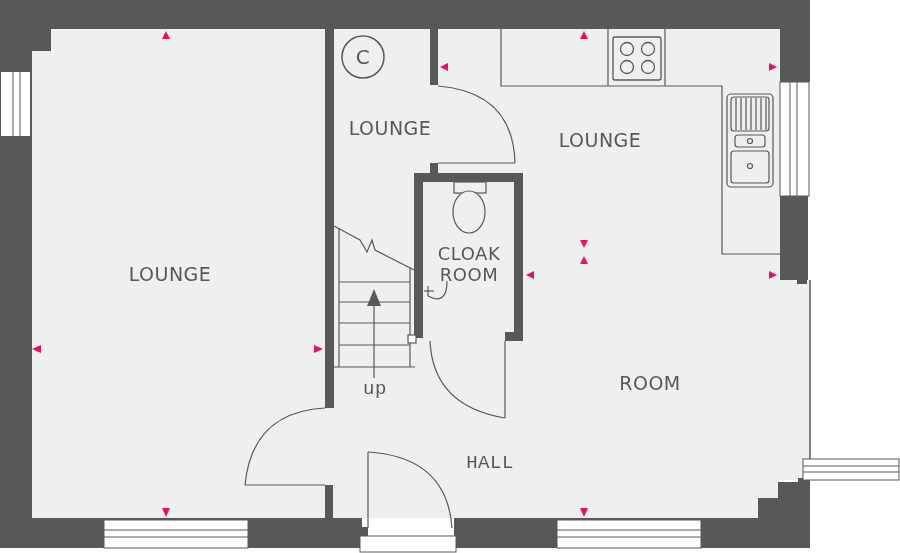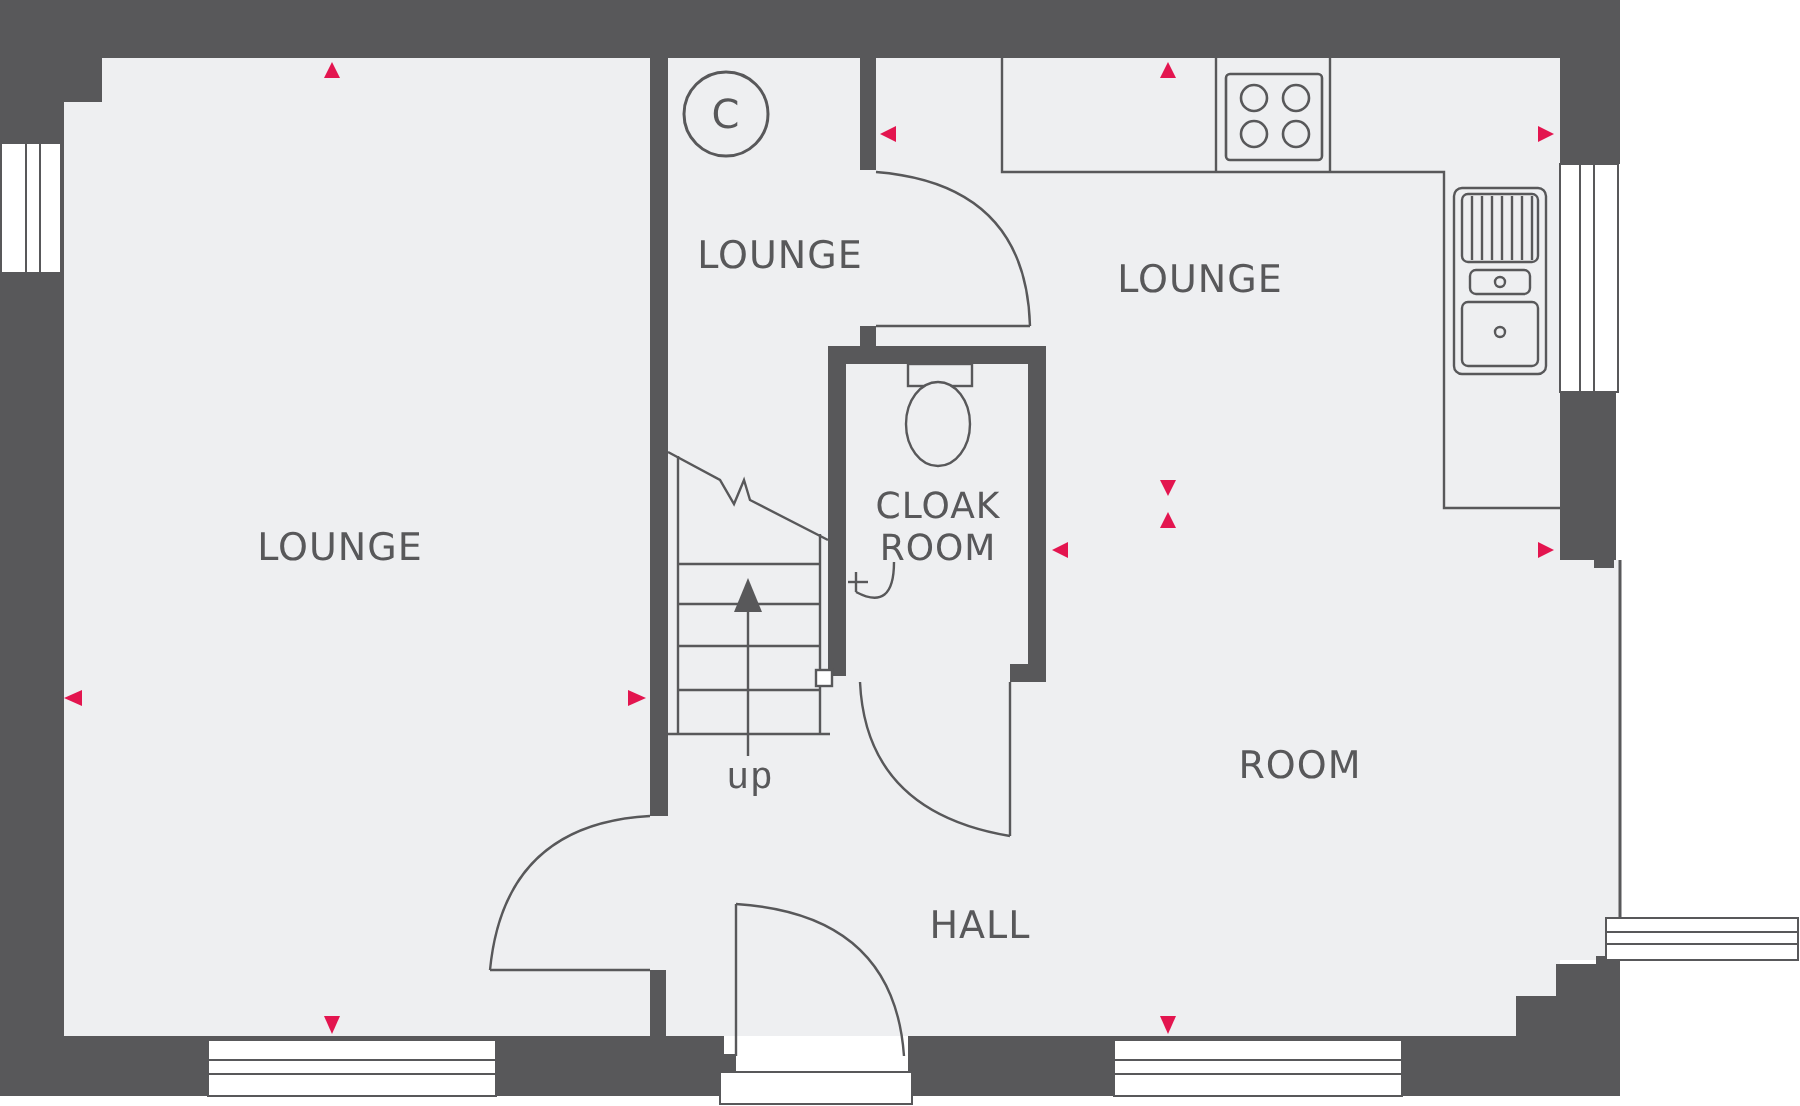--- a/index.html
+++ b/index.html
@@ -179,15 +179,15 @@
 <div class="room-label" style="left:95px; top:262px; width:150px;">LOUNGE</div>
 <div class="room-label" style="left:340px; top:116px; width:100px;">LOUNGE</div>
 <div class="room-label" style="left:530px; top:128px; width:140px;">LOUNGE</div>
 <div class="room-label small-label" style="left:424px; top:243px; width:90px; line-height:21px;">
   <div>CLOAK</div>
   <div>ROOM</div>
 </div>
 <div class="room-label" style="left:550px; top:371px; width:200px;">
   <div>ROOM</div>
 </div>
-<div class="room-label" style="left:445px; top:451px; width:90px;">HALL</div>
+<div class="room-label" style="left:445px; top:451px; width:90px;font-family:Liberation Mono, monospace;">HALL</div>
 <div class="room-label" style="left:350px; top:377px; width:50px; font-size:19px;font-family:Liberation Mono, monospace;">up</div>
 <div class="room-label" style="left:348px; top:45px; width:30px; font-size:20px;">C</div>
 
 </body></html>

